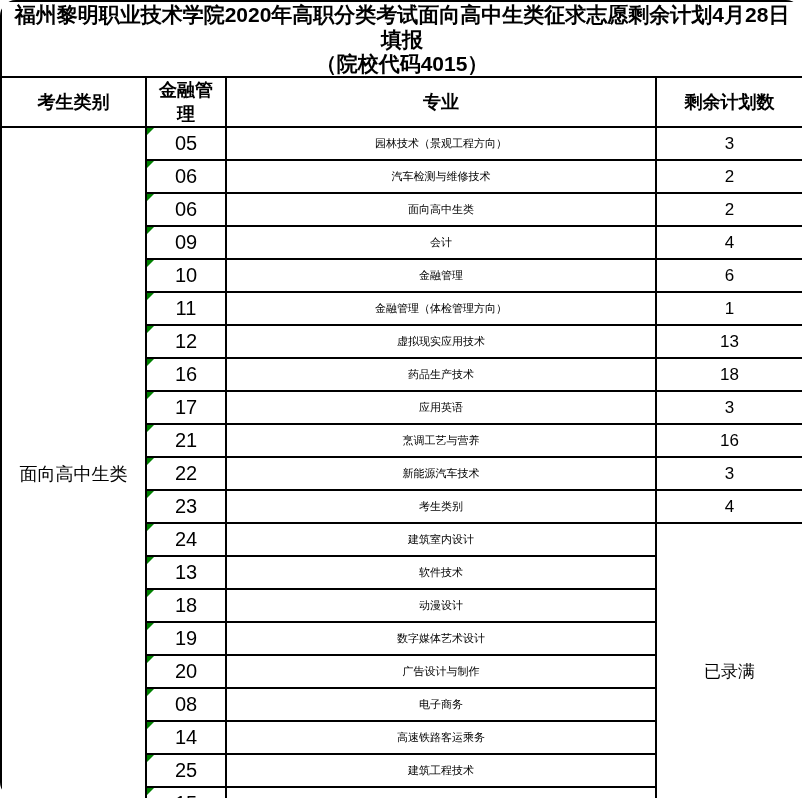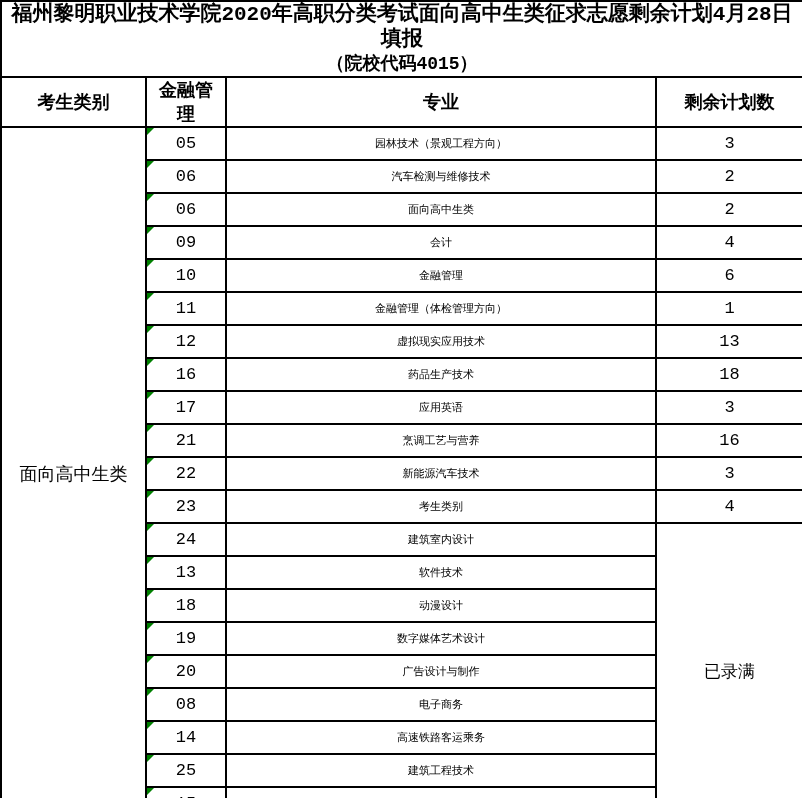--- a/index.html
+++ b/index.html
@@ -1,37 +1,37 @@
 <!DOCTYPE html>
 <html style="--tri: #008000; --border: #000000; --bg: #ffffff; --fg: #000000;"><head>
 <meta charset="utf-8">
 <style>
   :root { --tri: #008000; --border: #000000; --bg: #ffffff; --fg: #000000; }
   html, body { margin: 0; padding: 0; background: var(--bg); }
   .page {
     width: 802px; height: 798px; overflow: hidden; background: var(--bg);
-    font-family: Liberation Mono, monospace; color: var(--fg);
+    font-family: Liberation Sans, sans-serif; color: var(--fg); border-radius: 16px;
   }
   table.plan {
     width: 802px; height: 798px; border-collapse: collapse; table-layout: fixed;
     background: var(--bg);
   }
   table.plan td, table.plan th {
     border: 2px solid var(--border);
     text-align: center; vertical-align: middle;
     padding: 0 4px; overflow: hidden;
   }
   tr.title-row td { height: 50px; border-bottom: 2px solid var(--border); }
   .title-line1 { font-size: 21px; font-weight: bold; line-height: 25px; }
-  .title-line2 { font-size: 18px; font-weight: bold; line-height: 24px; }
+  .title-line2 { font-size: 21px; font-weight: bold; line-height: 24px; }
   tr.header-row { height: 50px; }
   tr.header-row th { font-size: 18px; font-weight: bold; }
   tbody tr { height: 33px; }
   td.cat { font-size: 18px; }
-  td.code { font-size: 17px; position: relative; }
+  td.code { font-size: 20px; position: relative; }
   td.major { font-size: 11px; }
   td.remaining { font-size: 17px; }
   td.merged-remaining { font-size: 17px; }
   .tri {
     position: absolute; top: 0; left: 0; width: 0; height: 0;
     border-top: 7px solid var(--tri); border-right: 7px solid transparent;
     display: block;
   }
 </style>
 </head>

